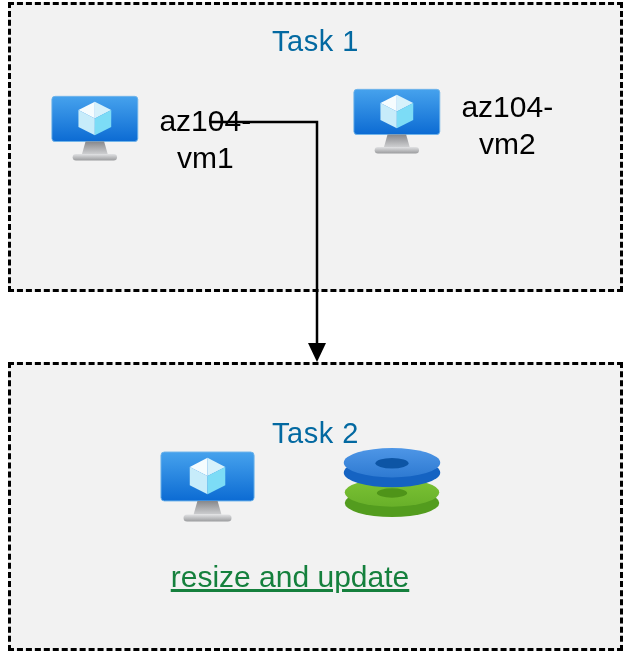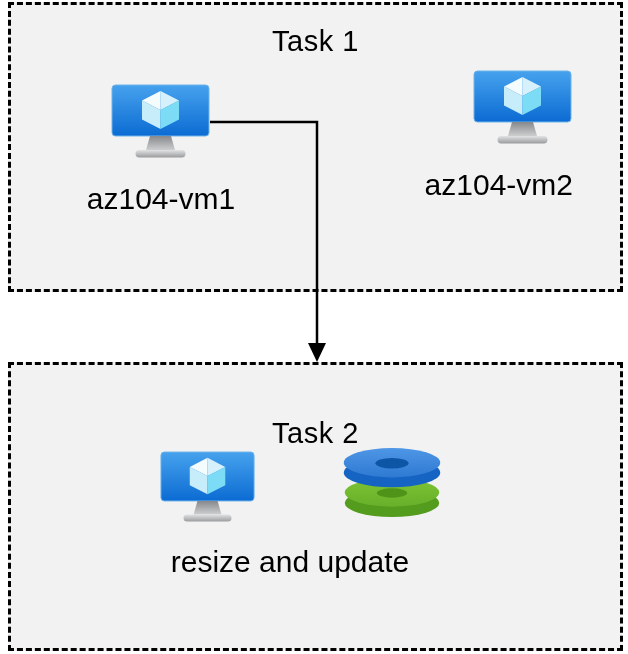--- a/index.html
+++ b/index.html
@@ -8,39 +8,39 @@
     font-family:"Liberation Sans",sans-serif;
   }
   .task-box{
     position:absolute;box-sizing:border-box;
     background:#f2f2f2;border:3px dashed #000000;
   }
   .task1-box{left:8px;top:2px;width:615px;height:290px;}
   .task2-box{left:8px;top:362px;width:615px;height:289px;}
   .task-title{
     position:absolute;left:0;width:100%;text-align:center;
-    color:#000000;font-size:29px;letter-spacing:0.5px;
+    color:#0369a1;font-size:29px;letter-spacing:0.5px;
   }
   .task1-title{top:20px;}
   .task2-title{top:20px;margin-top:32px;}
   .vm-group{
-    position:absolute;width:220px;display:flex;flex-direction:column;align-items:center;
+    position:absolute;width:220px;display:flex;flex-direction:row;align-items:center;
   }
   .vm1-group{left:51px;top:84px;}
   .vm2-group{left:353px;top:70px;align-items:flex-end;}
   .vm-icon{width:100px;height:78px;display:block;}
   .vm-label{
     margin-top:18px;text-align:center;color:#000000;
     font-size:30px;line-height:37px;
   }
   .t2-vm-icon{position:absolute;left:149px;top:86px;width:96px;height:75px;}
   .disks-icon{position:absolute;left:329px;top:82px;width:104px;height:74px;}
   .t2-caption{
-    position:absolute;left:279px;top:180px;transform:translateX(-50%);
-    white-space:nowrap;color:#000000;font-size:30px;
+    position:absolute;left:279px;top:195px;transform:translateX(-50%);
+    white-space:nowrap;color:#15803d;font-size:30px;text-decoration:underline;
   }
   .arrow-overlay{
     position:absolute;left:0;top:0;width:628px;height:654px;pointer-events:none;
   }
 </style>
 </head>
 <body>
 
 <div class="page">
 

